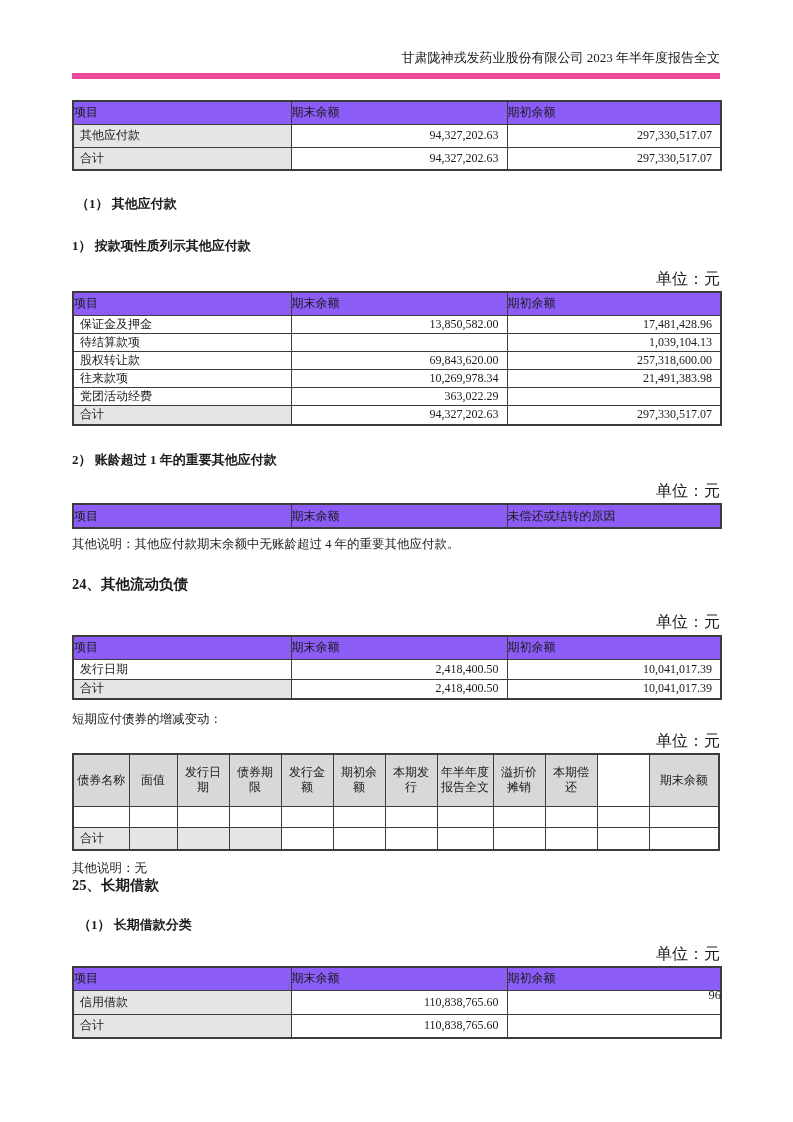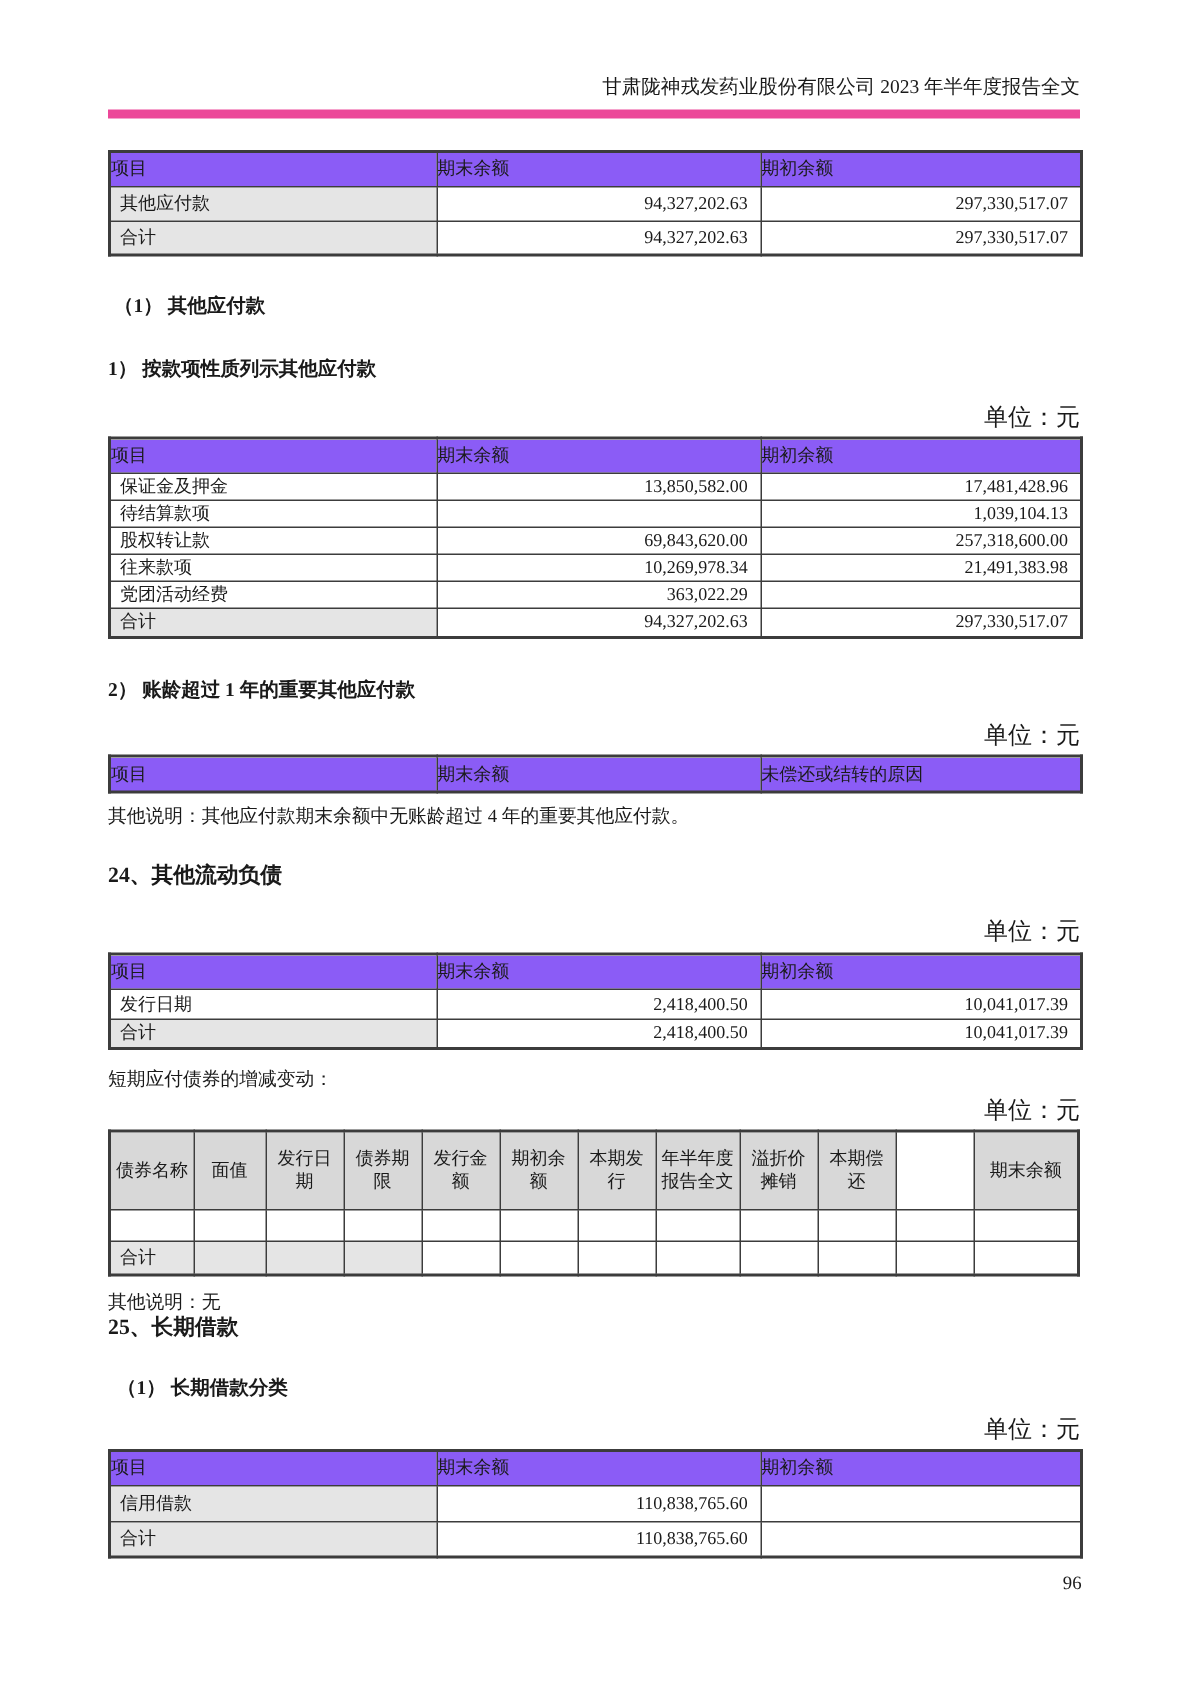--- a/index.html
+++ b/index.html
@@ -85,21 +85,21 @@
   }
   .bond-hdr td.white { background: #ffffff; }
   .bond-empty td { height: 21px; }
   .bond-total td { height: 23px; }
   .note-3 { margin-top: 9px; }
   .h-25 { }
   .h-s4 { margin-top: 23px; margin-left: 6px; }
   .u-5 { margin-top: 14px; margin-bottom: 5px; }
   .page-number {
     position: absolute;
-    top: 1048px;
+    top: 988px;
     right: 72px;
     font-size: 12.5px;
   }
 </style>
 </head>
 <body>
 
 <div class="content">
 
   <div class="report-header">甘肃陇神戎发药业股份有限公司 2023 年半年度报告全文</div>

